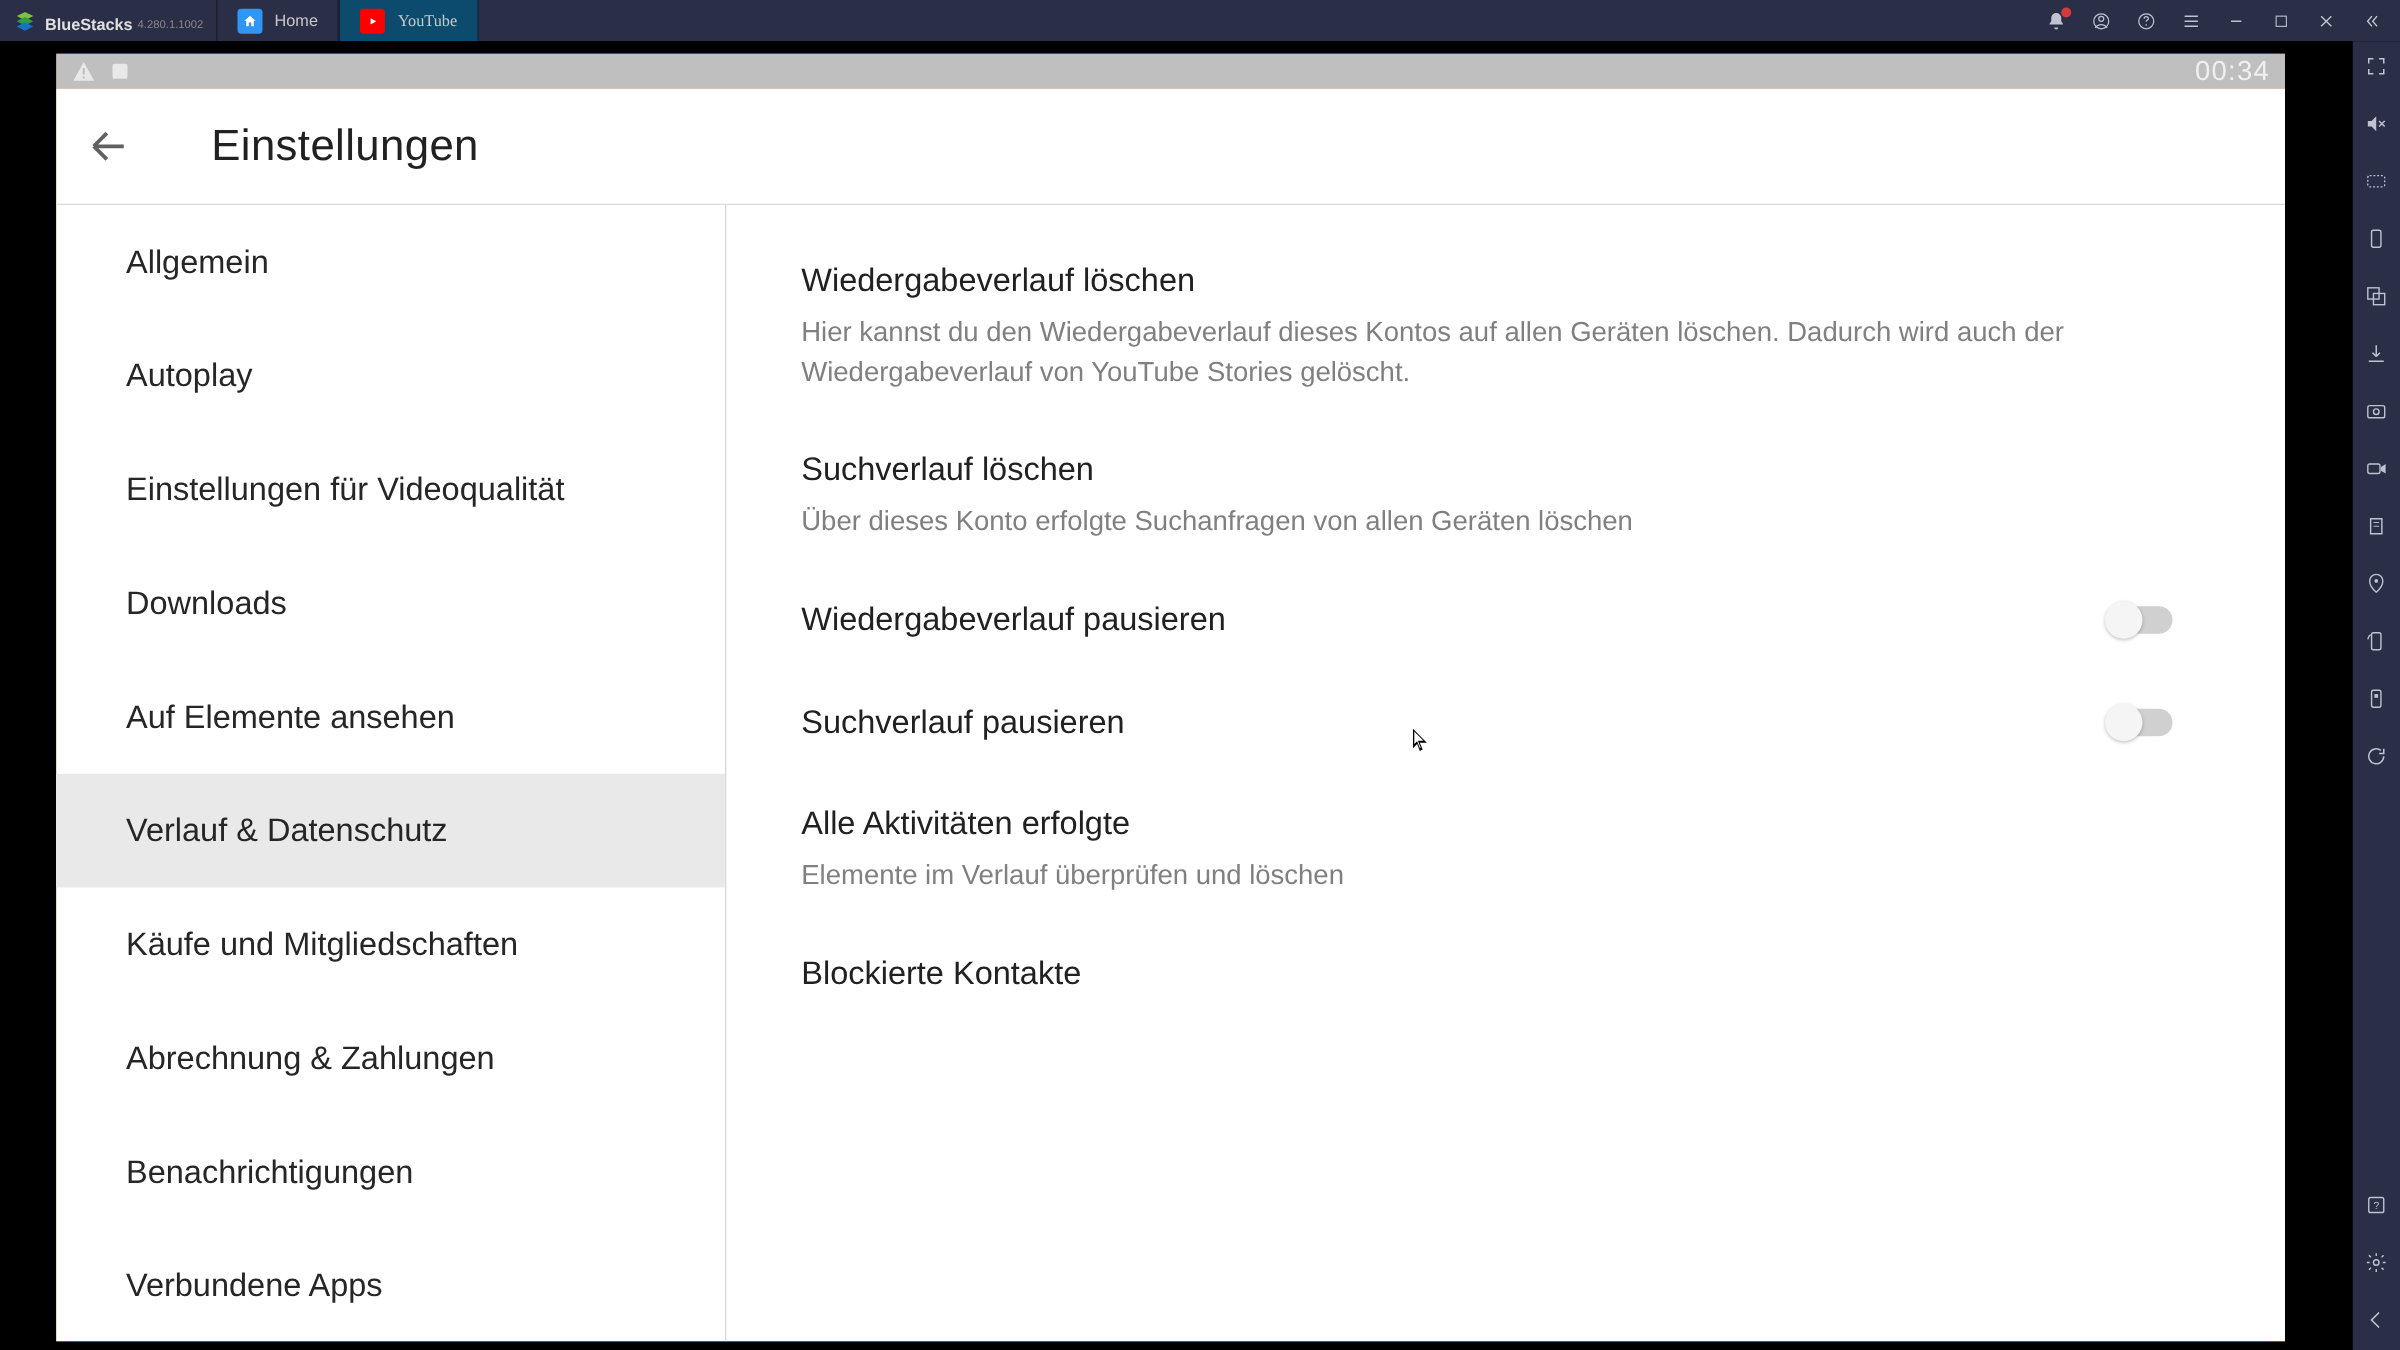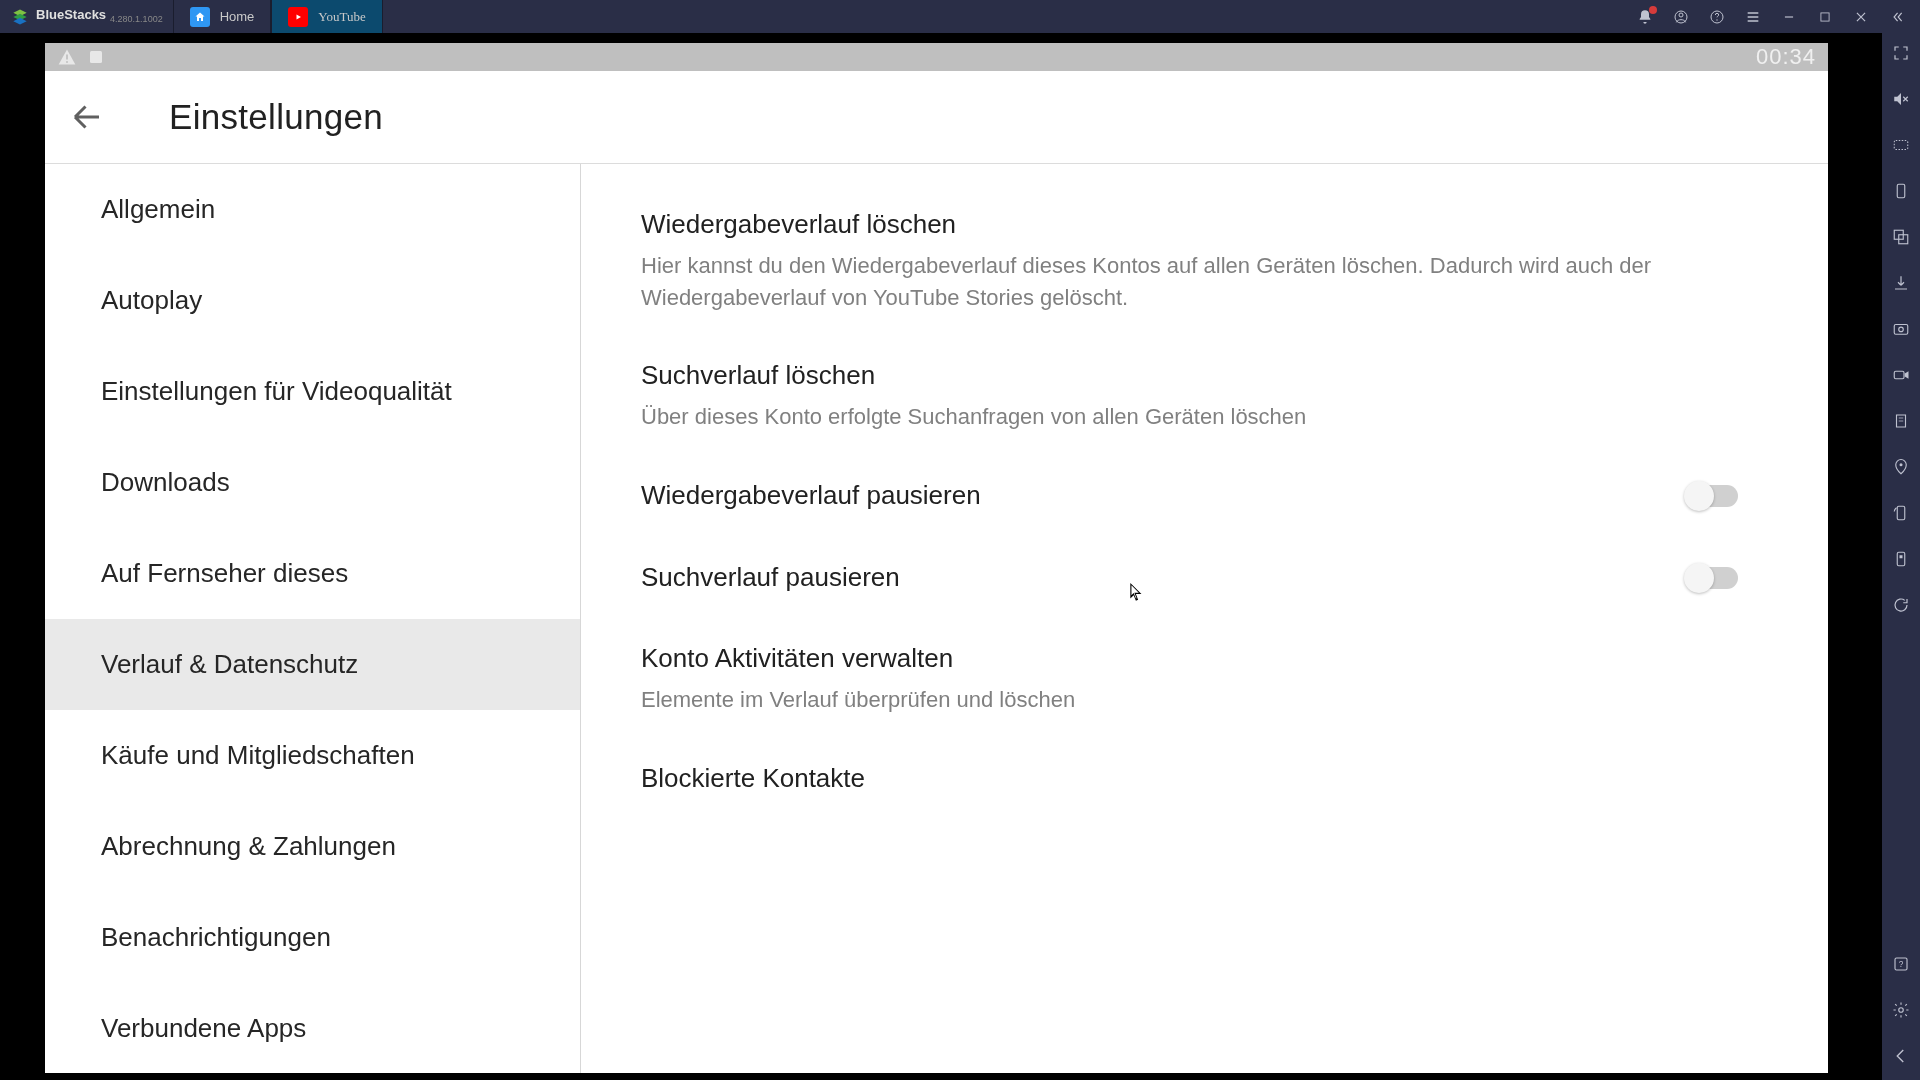--- a/index.html
+++ b/index.html
@@ -1,20 +1,20 @@
 <!DOCTYPE html>
 <html><head>
 <meta charset="utf-8">
 <style>
 * { margin: 0; padding: 0; box-sizing: border-box; }
 html, body { width: 1920px; height: 1080px; overflow: hidden; font-family: Arial, sans-serif; background: #000; }
 
 
 .title-bar { height: 33px; background: #2a2e47; display: flex; align-items: center; color: #c9c9c9; font-size: 13px; }
-.bs-logo-wrap { display: flex; align-items: flex-start; padding: 0 10px; gap: 6px; }
+.bs-logo-wrap { display: flex; align-items: flex-end; padding: 0 10px; gap: 6px; }
 .bs-logo { width: 20px; height: 20px; }
 .bs-name { color: #e0e0e0; font-weight: 600; font-size: 13px; }
 .bs-version { font-size: 9px; color: #888; align-self: flex-end; margin-bottom: 3px; margin-left: -2px; }
 
 .tab { height: 33px; display: flex; align-items: center; gap: 10px; padding: 0 16px; border-left: 1px solid #1a1d2e; border-right: 1px solid #1a1d2e; cursor: pointer; }
 .tab.active { background: #0c4a6e; font-family: Liberation Serif, serif; }
 .tab .tab-icon { width: 20px; height: 20px; display: flex; align-items: center; justify-content: center; border-radius: 3px; }
 .home-icon { background: #2f97f3; color: #fff; }
 .yt-icon { background: #ff0000; color: #fff; }
 
@@ -269,21 +269,21 @@
       </span>
       <span class="page-title">Einstellungen</span>
     </div>
 
     <div class="app-body">
       <div class="nav-left">
         <div class="nav-item"><span>Allgemein</span></div>
         <div class="nav-item"><span>Autoplay</span></div>
         <div class="nav-item"><span>Einstellungen für Videoqualität</span></div>
         <div class="nav-item"><span>Downloads</span></div>
-        <div class="nav-item"><span>Auf Fernseher dieses</span></div>
+        <div class="nav-item"><span>Auf Elemente ansehen</span></div>
         <div class="nav-item active"><span>Verlauf &amp; Datenschutz</span></div>
         <div class="nav-item"><span>Käufe und Mitgliedschaften</span></div>
         <div class="nav-item"><span>Abrechnung &amp; Zahlungen</span></div>
         <div class="nav-item"><span>Benachrichtigungen</span></div>
         <div class="nav-item"><span>Verbundene Apps</span></div>
       </div>
 
       <div class="content">
         <div class="setting">
           <div class="setting-title">Wiedergabeverlauf löschen</div>
@@ -299,21 +299,21 @@
               <div class="knob"></div>
             </div>
         </div>
         <div class="setting toggle-row">
           <div class="setting-title">Suchverlauf pausieren</div>
           <div class="toggle">
               <div class="knob"></div>
             </div>
         </div>
         <div class="setting">
-          <div class="setting-title">Konto Aktivitäten verwalten</div>
+          <div class="setting-title">Alle Aktivitäten erfolgte</div>
           <div class="setting-desc">Elemente im Verlauf überprüfen und löschen</div>
         </div>
         <div class="setting">
           <div class="setting-title">Blockierte Kontakte</div>
         </div>
       </div>
     </div>
 
     <svg class="cursor" style="left:1085px; top:540px" viewBox="0 0 12 18">
         <path fill="#000" d="M0 0v14l3-3 2 5 2-1-2-5h5z"></path>

